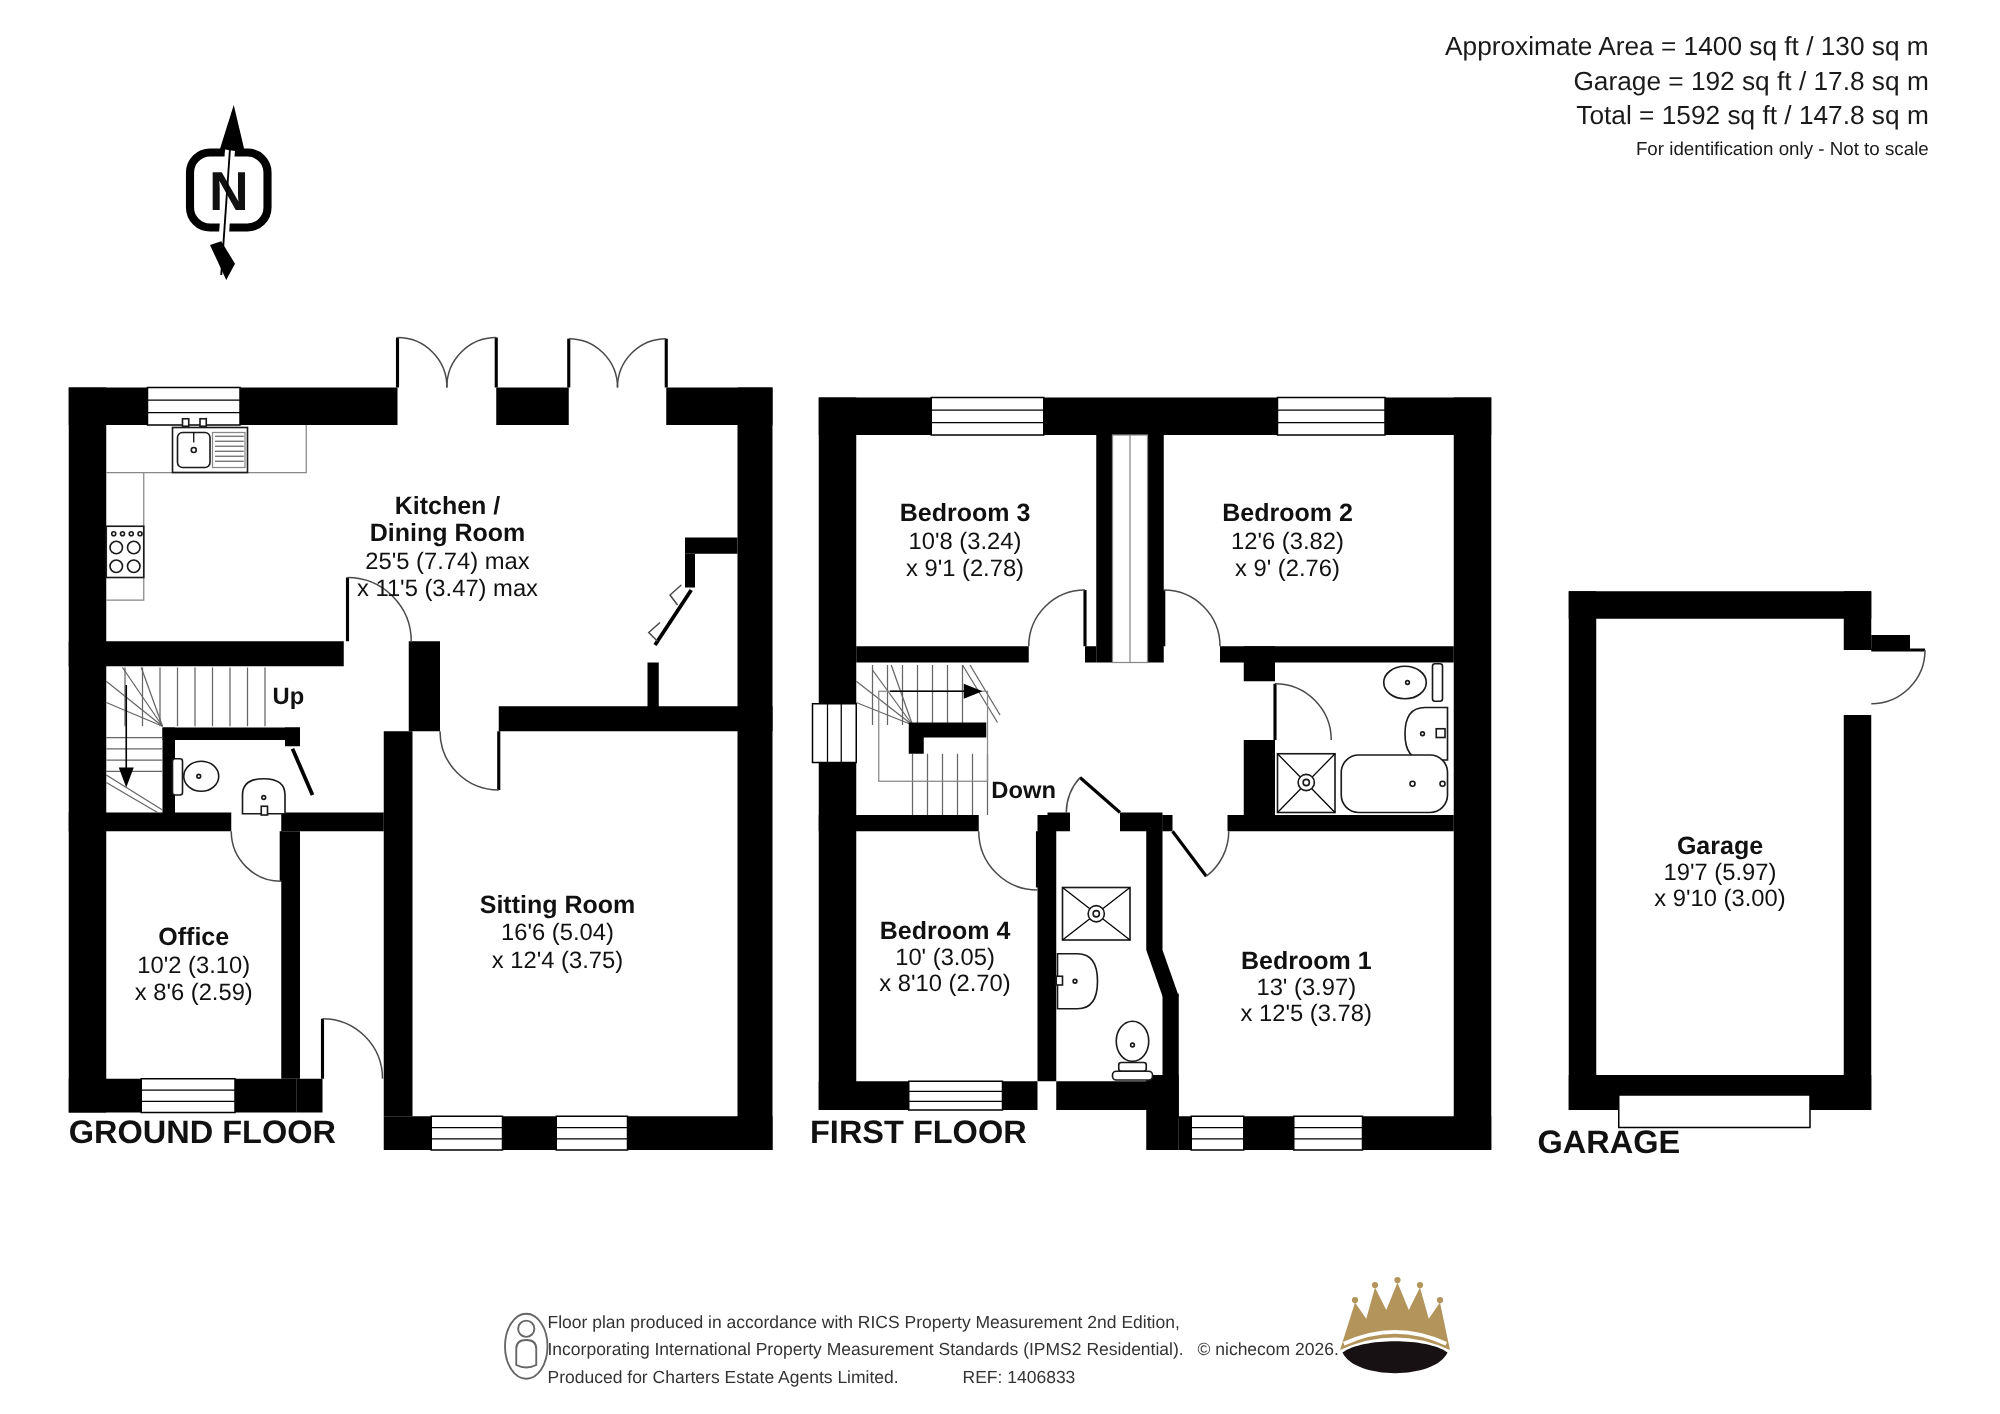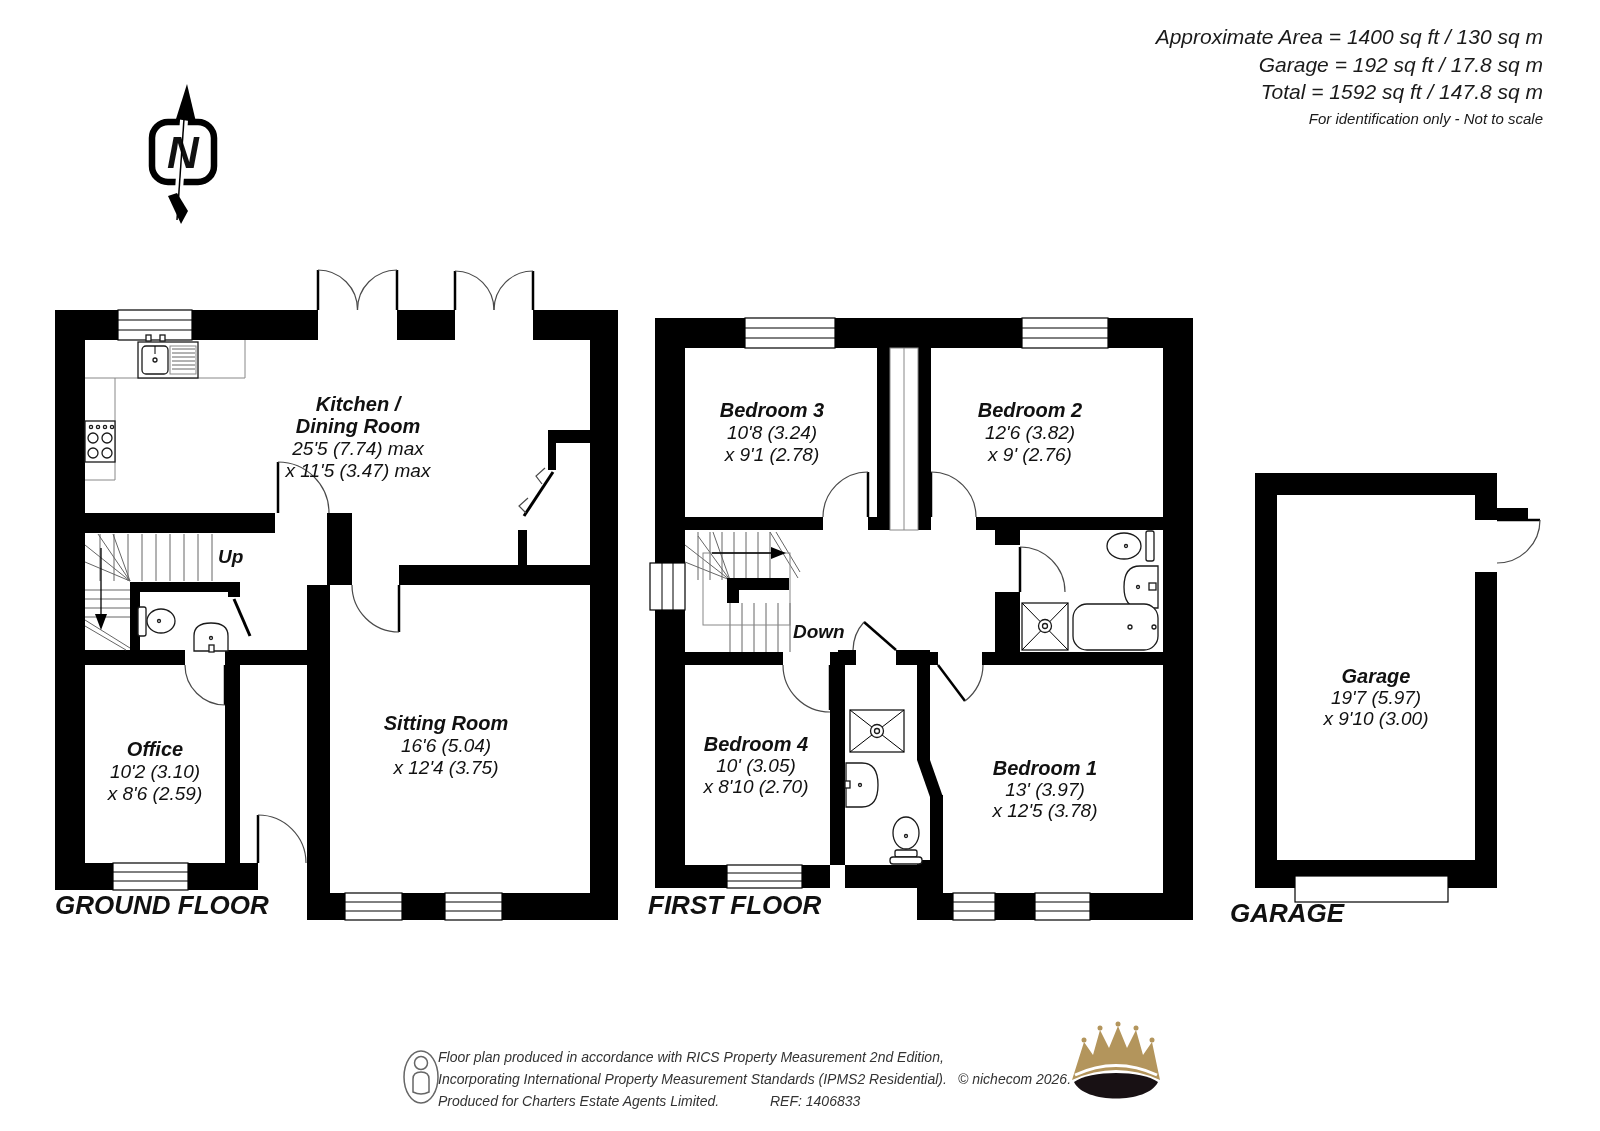--- a/index.html
+++ b/index.html
@@ -1,16 +1,16 @@
 <!DOCTYPE html>
 <html><head>
 <meta charset="utf-8">
 <style>
   html,body{margin:0;padding:0;background:#ffffff;}
-  .page{position:relative;width:1600px;height:1131px;background:#fff;overflow:hidden;font-style:italic;}
+  .page{position:relative;width:1600px;height:1131px;background:#fff;overflow:hidden;}
   svg{display:block;}
   svg text{font-family:"Liberation Sans", sans-serif;fill:#111;}
   .wall{fill:#000;stroke:none;}
   .win{fill:#fff;stroke:#000;stroke-width:1.2;}
   .wline{stroke:#000;stroke-width:1;}
   .arc{stroke:#4a4a4a;stroke-width:1.2;fill:none;}
   .leaf{stroke:#000;stroke-width:2.5;}
   .leaf3{stroke:#000;stroke-width:3;}
   .fix{fill:#fff;stroke:#1a1a1a;stroke-width:1.3;}
   .thin{stroke:#888;stroke-width:1;fill:none;}

